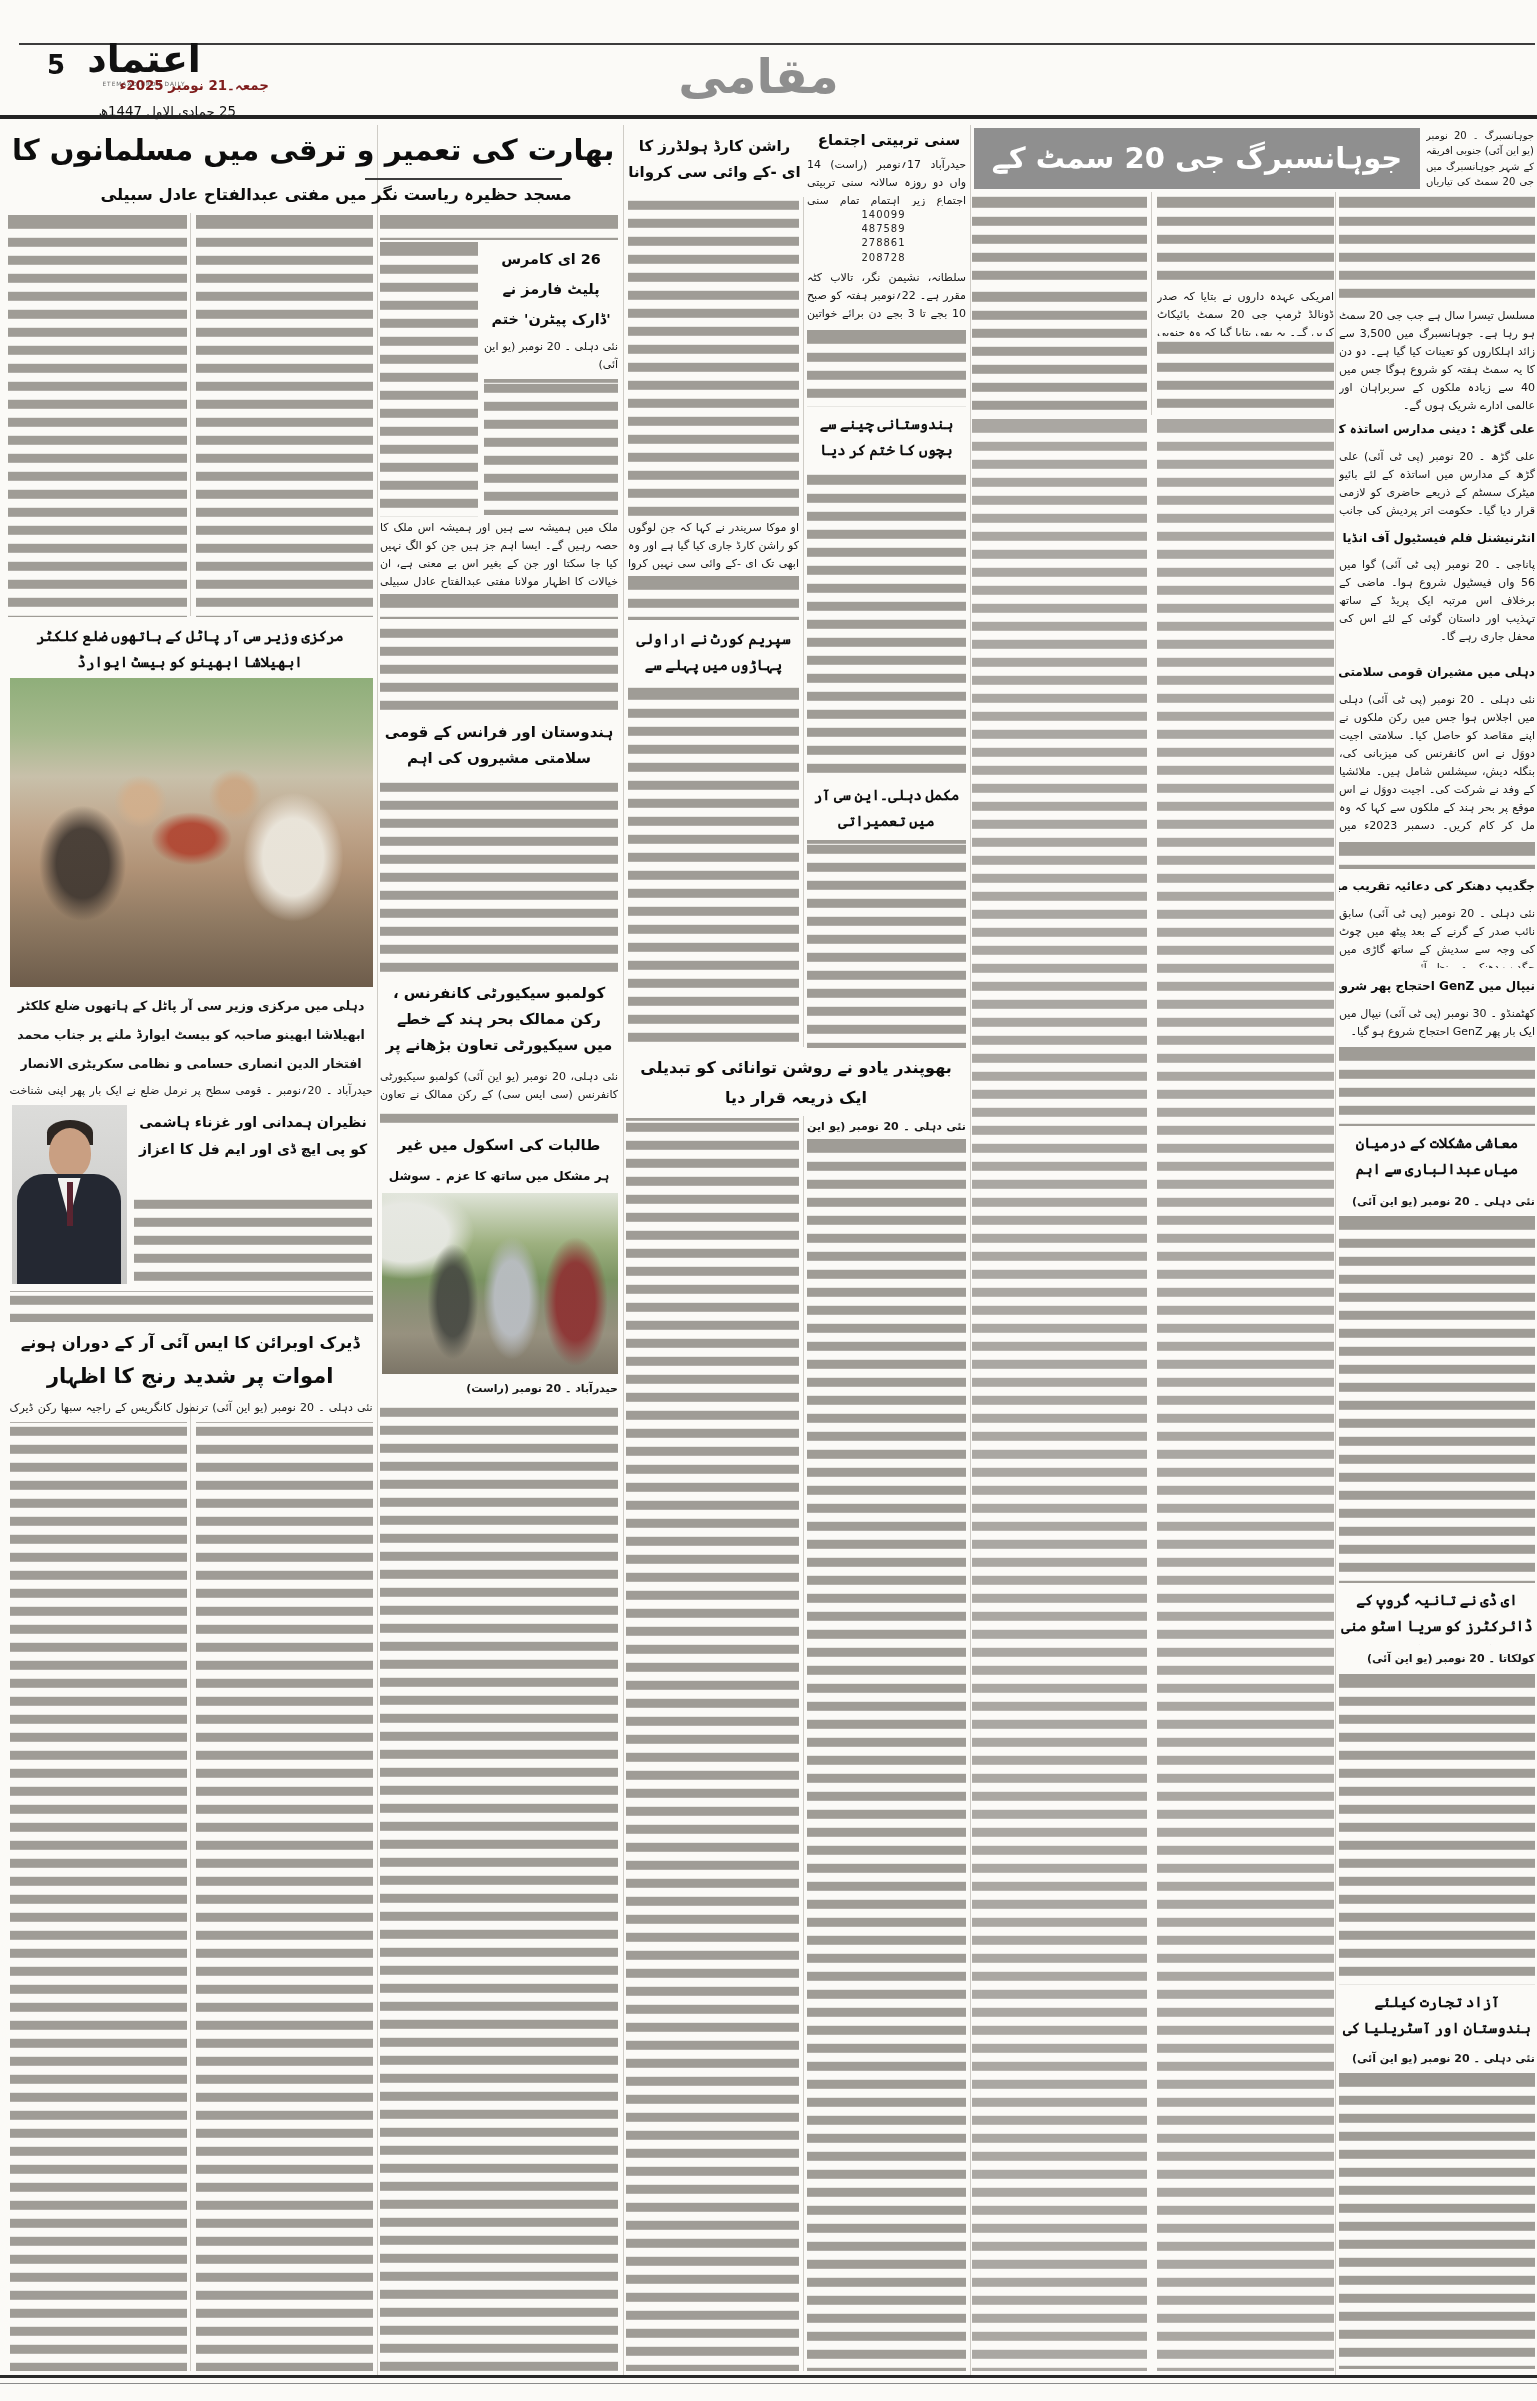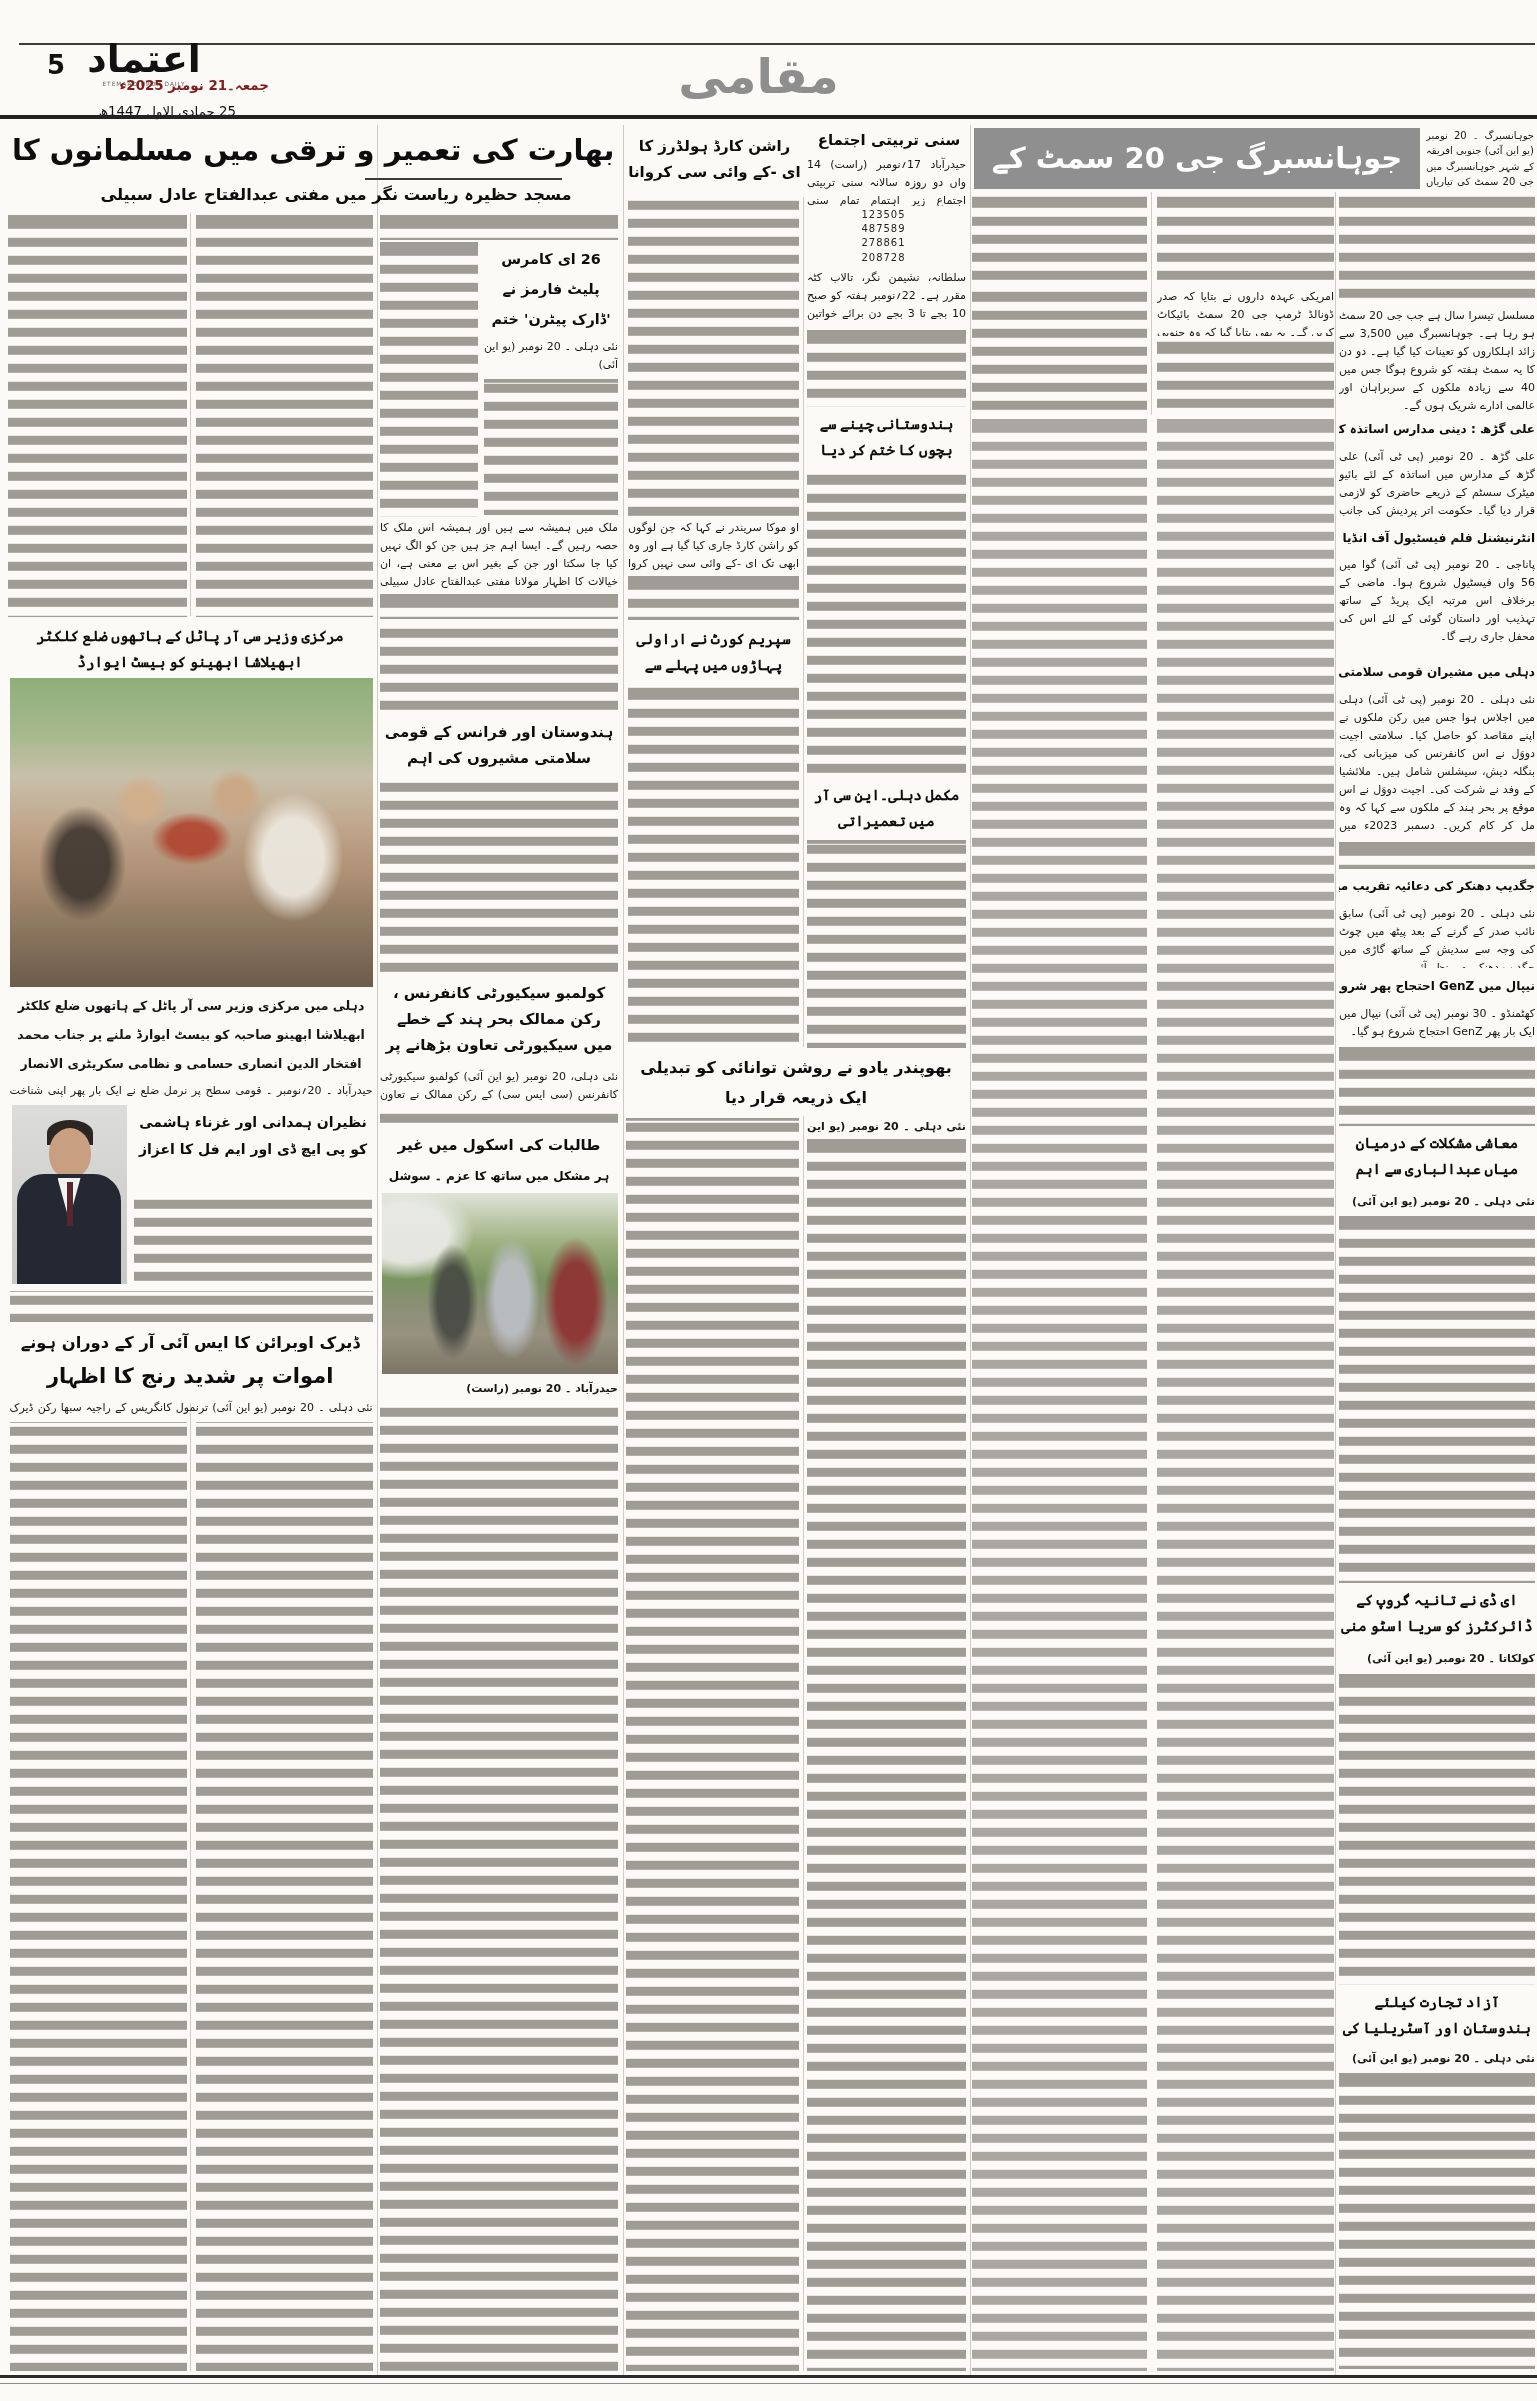--- a/index.html
+++ b/index.html
@@ -84,21 +84,21 @@
 
   <div class="hb h-col" style="left:628px;top:133px;width:173px;height:58px;">راشن کارڈ ہولڈرز کا ای -کے وائی سی کروانا ہے لازمی : موکا سریندر</div>
   <div class="bt" style="left:628px;top:196px;width:171px;height:321px;"></div>
   <div class="sn" style="left:628px;top:519px;width:171px;height:56px;">او موکا سریندر نے کہا کہ جن لوگوں کو راشن کارڈ جاری کیا گیا ہے اور وہ ابھی تک ای -کے وائی سی نہیں کروا سکے، ضابطو کے مطابق مقامی راشن کی دکانوں پر ای -کے وائی سی کروانا چاہیے۔</div>
   <div class="bt" style="left:628px;top:576px;width:171px;height:44px;"></div>
   <div class="hb h-band" style="left:628px;top:626px;width:171px;height:54px;">سپریم کورٹ نے اراولی پہاڑوں میں پہلے سے جاری کان کنی جاری رکھنے کی اجازت دی</div>
   <div class="bt" style="left:628px;top:686px;width:171px;height:363px;"></div>
 
   <div class="hb h-col" style="left:817px;top:127px;width:144px;height:26px;">سنی تربیتی اجتماع</div>
   <div class="sn" style="left:807px;top:156px;width:159px;height:50px;">حیدرآباد 17؍نومبر (راست) 14 واں دو روزہ سالانہ سنی تربیتی اجتماع زیر اہتمام تمام سنی تنظیمیں 22؍ اور 23؍ نومبر کو منعقد ہوگا۔</div>
-  <div class="numline" style="left:826px;top:208px;width:115px;">123505</div>
+  <div class="numline" style="left:826px;top:208px;width:115px;">140099</div>
   <div class="numline" style="left:826px;top:222px;width:115px;">487589</div>
   <div class="numline" style="left:826px;top:236px;width:115px;">278861</div>
   <div class="numline" style="left:826px;top:251px;width:115px;">208728</div>
   <div class="sn" style="left:807px;top:269px;width:159px;height:56px;">سلطانہ، نشیمن نگر، تالاب کٹہ مقرر ہے۔ 22؍نومبر ہفتہ کو صبح 10 بجے تا 3 بجے دن برائے خواتین بمقام شاہ جہاں فنکشن ہال امان</div>
   <div class="bt" style="left:807px;top:330px;width:159px;height:77px;"></div>
   <div class="hb h-band" style="left:807px;top:411px;width:159px;height:54px;">ہندوستانی چینے سے بچوں کا ختم کر دیا</div>
   <div class="bt" style="left:807px;top:471px;width:159px;height:307px;"></div>
   <div class="hb h-band" style="left:807px;top:782px;width:159px;height:54px;">مکمل دہلی۔این سی آر میں تعمیراتی سرگرمیوں پر پابندی عائد</div>
   <div class="bt" style="left:807px;top:840px;width:159px;height:208px;"></div>
 

